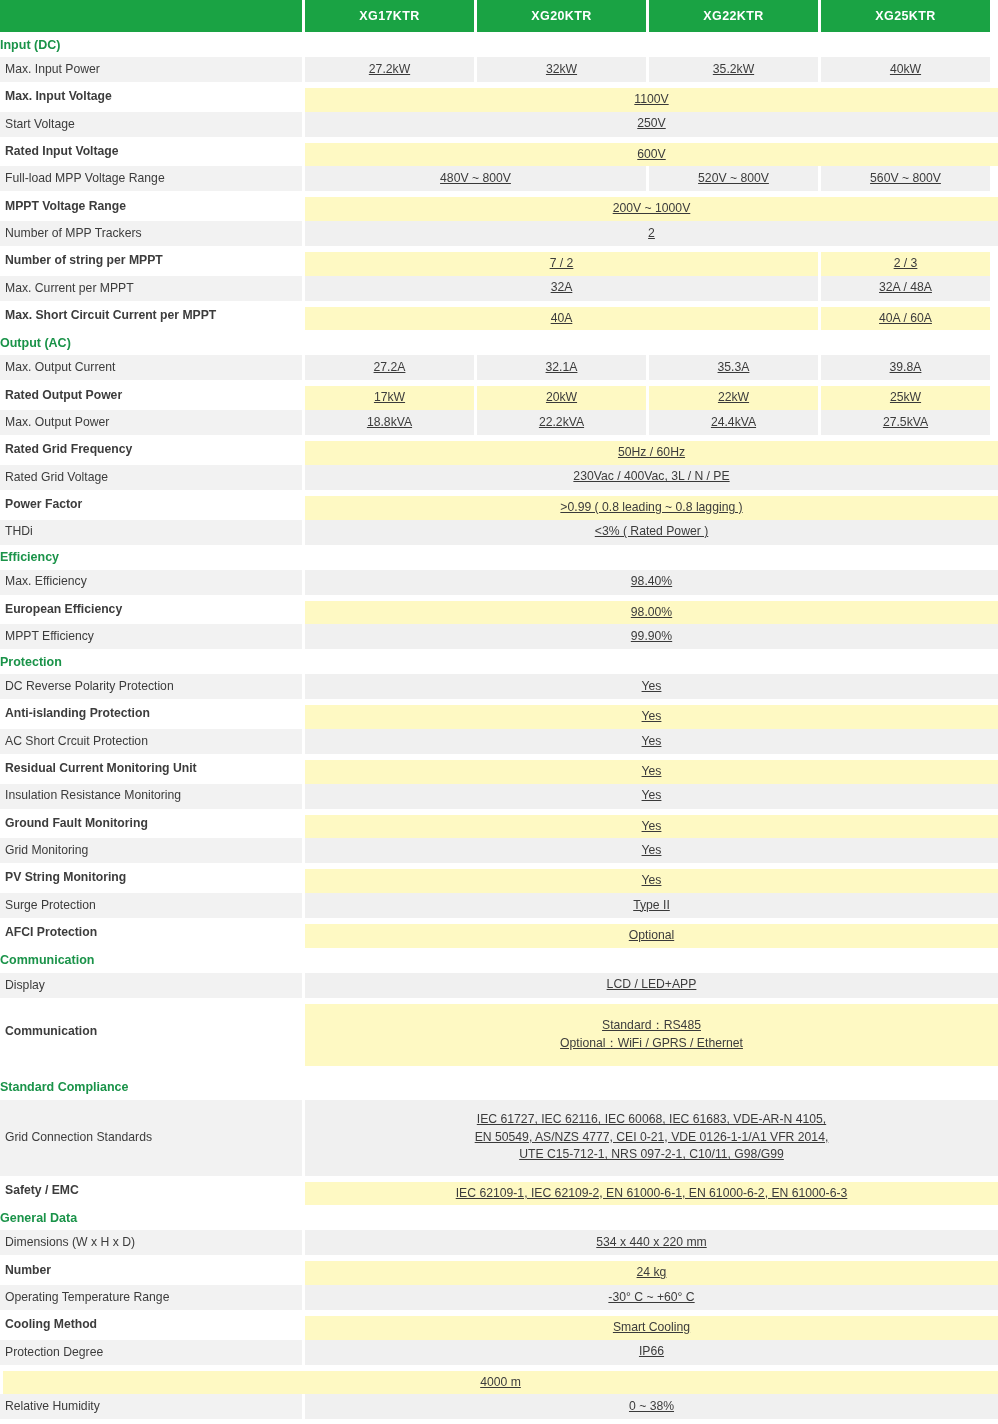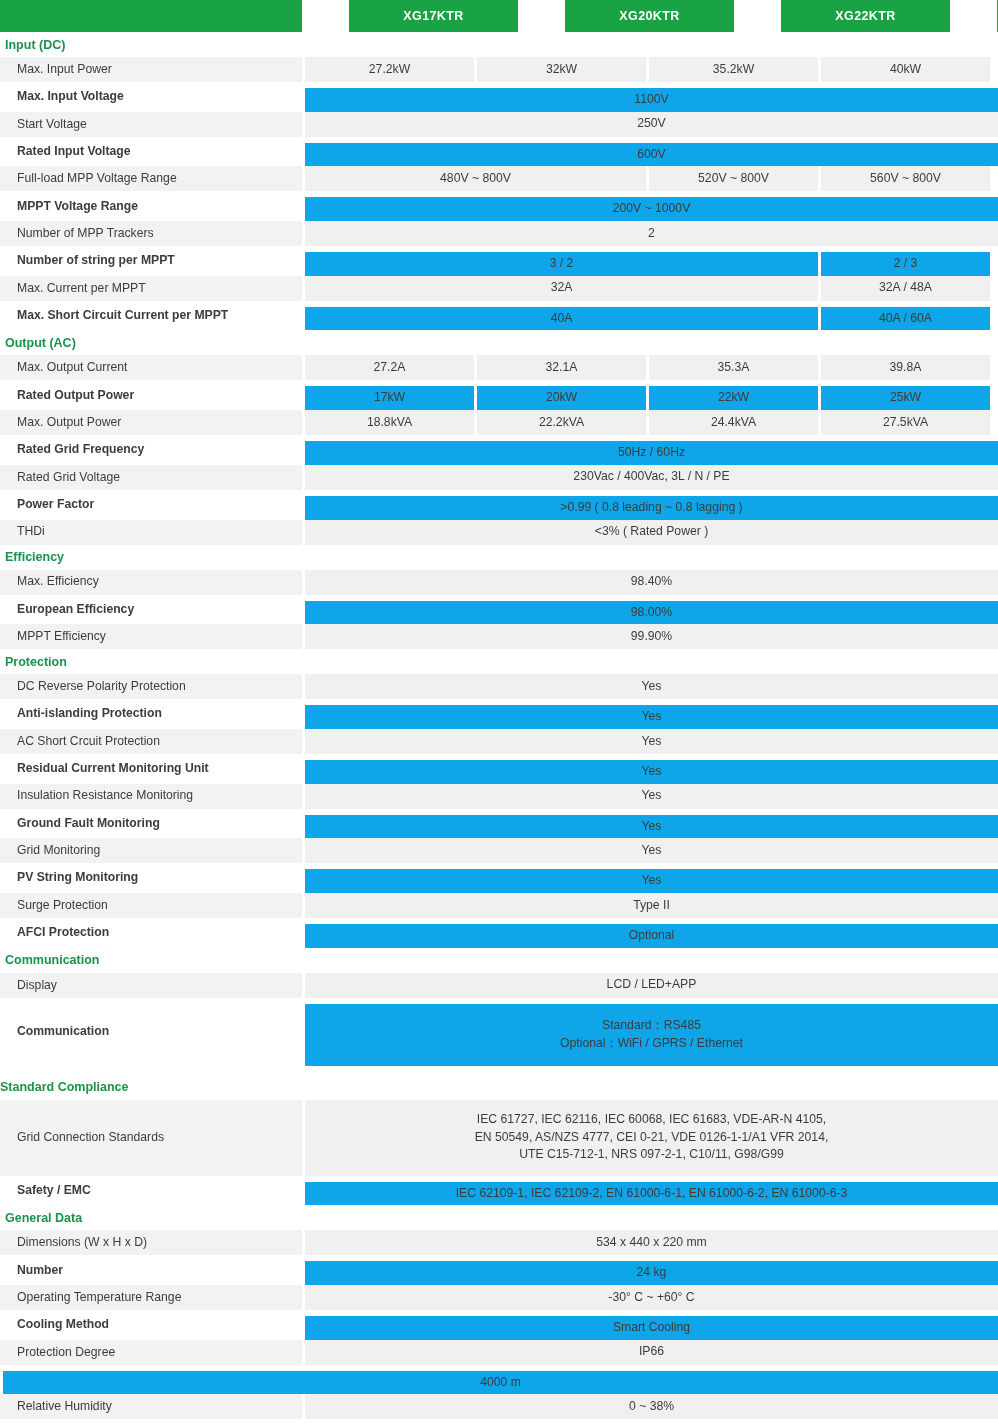--- a/index.html
+++ b/index.html
@@ -18,21 +18,20 @@
   #spec-sheet {
     width: 998px;
     position: relative;
   }
 
   
   .header-row {
     display: flex;
     height: 32px;
     align-items: stretch;
-    gap: 44px;
   }
   .header-row .label-cell {
     width: 302px;
     flex: 0 0 302px;
     background: #1aa344;
   }
   .header-row .model-cell {
     flex: 0 0 172px;
     width: 172px;
     background: #1aa344;
@@ -47,69 +46,69 @@
   }
 
   
   .section-head {
     height: 25px;
     display: flex;
     align-items: center;
     color: #1a9349;
     font-weight: bold;
     font-size: 12.5px;
-    padding-left: 5px;
     background: #ffffff;
   }
   .section-head.indented { padding-left: 0; }
 
   
   .row {
     display: flex;
     align-items: stretch;
     min-height: 25px;
   }
   .row .label-cell {
     width: 302px;
     flex: 0 0 302px;
     display: flex;
     align-items: center;
-    padding-left: 17px;
+    padding-left: 5px;
     padding-right: 6px;
     font-size: 12.2px;
     color: #3c3c3c;
     line-height: 1.25;
   }
   .row .values {
     flex: 1 1 auto;
     display: flex;
     align-items: stretch;
     gap: 3px;
     padding-left: 3px;
+    text-decoration: underline;
   }
   .row .v {
     display: flex;
     align-items: center;
     justify-content: center;
     text-align: center;
     font-size: 12.2px;
     color: #3c3c3c;
     line-height: 1.45;
     padding: 3px 4px;
   }
   .v.span1 { flex: 0 0 169px; }
   .v.span2 { flex: 0 0 341px; text-align: right; }
   .v.span3 { flex: 0 0 513px; }
   .v.span4 { flex: 1 1 auto; }
 
   
   .row.shade .label-cell { background: #f2f2f2; }
   .row.shade .v          { background: #f0f0f0; }
   .row.plain .label-cell { background: #ffffff; font-weight: bold; }
-  .row.plain .v          { background: #0ea5e9; margin-top: 6px; }
+  .row.plain .v          { background: #fef9c3; margin-top: 6px; }
 
   .row.tall { min-height: 68px; }
   .row.xtall { min-height: 76px; }
   .row.tall .label-cell,
   .row.xtall .label-cell { align-items: center; }
 
   .multiline { white-space: pre-line; }
 
   .gap { height: 9px; background: #ffffff; }
   .bottom-pad { height: 12px; background: #ffffff; }
@@ -172,21 +171,21 @@
       </div>
       <div class="row shade">
         <div class="label-cell">Number of MPP Trackers</div>
         <div class="values">
           <div class="v span4">2</div>
         </div>
       </div>
       <div class="row plain">
         <div class="label-cell">Number of string per MPPT</div>
         <div class="values">
-          <div class="v span3">3 / 2</div>
+          <div class="v span3">7 / 2</div>
           <div class="v span1">2 / 3</div>
         </div>
       </div>
       <div class="row shade">
         <div class="label-cell">Max. Current per MPPT</div>
         <div class="values">
           <div class="v span3">32A</div>
           <div class="v span1">32A / 48A</div>
         </div>
       </div>

